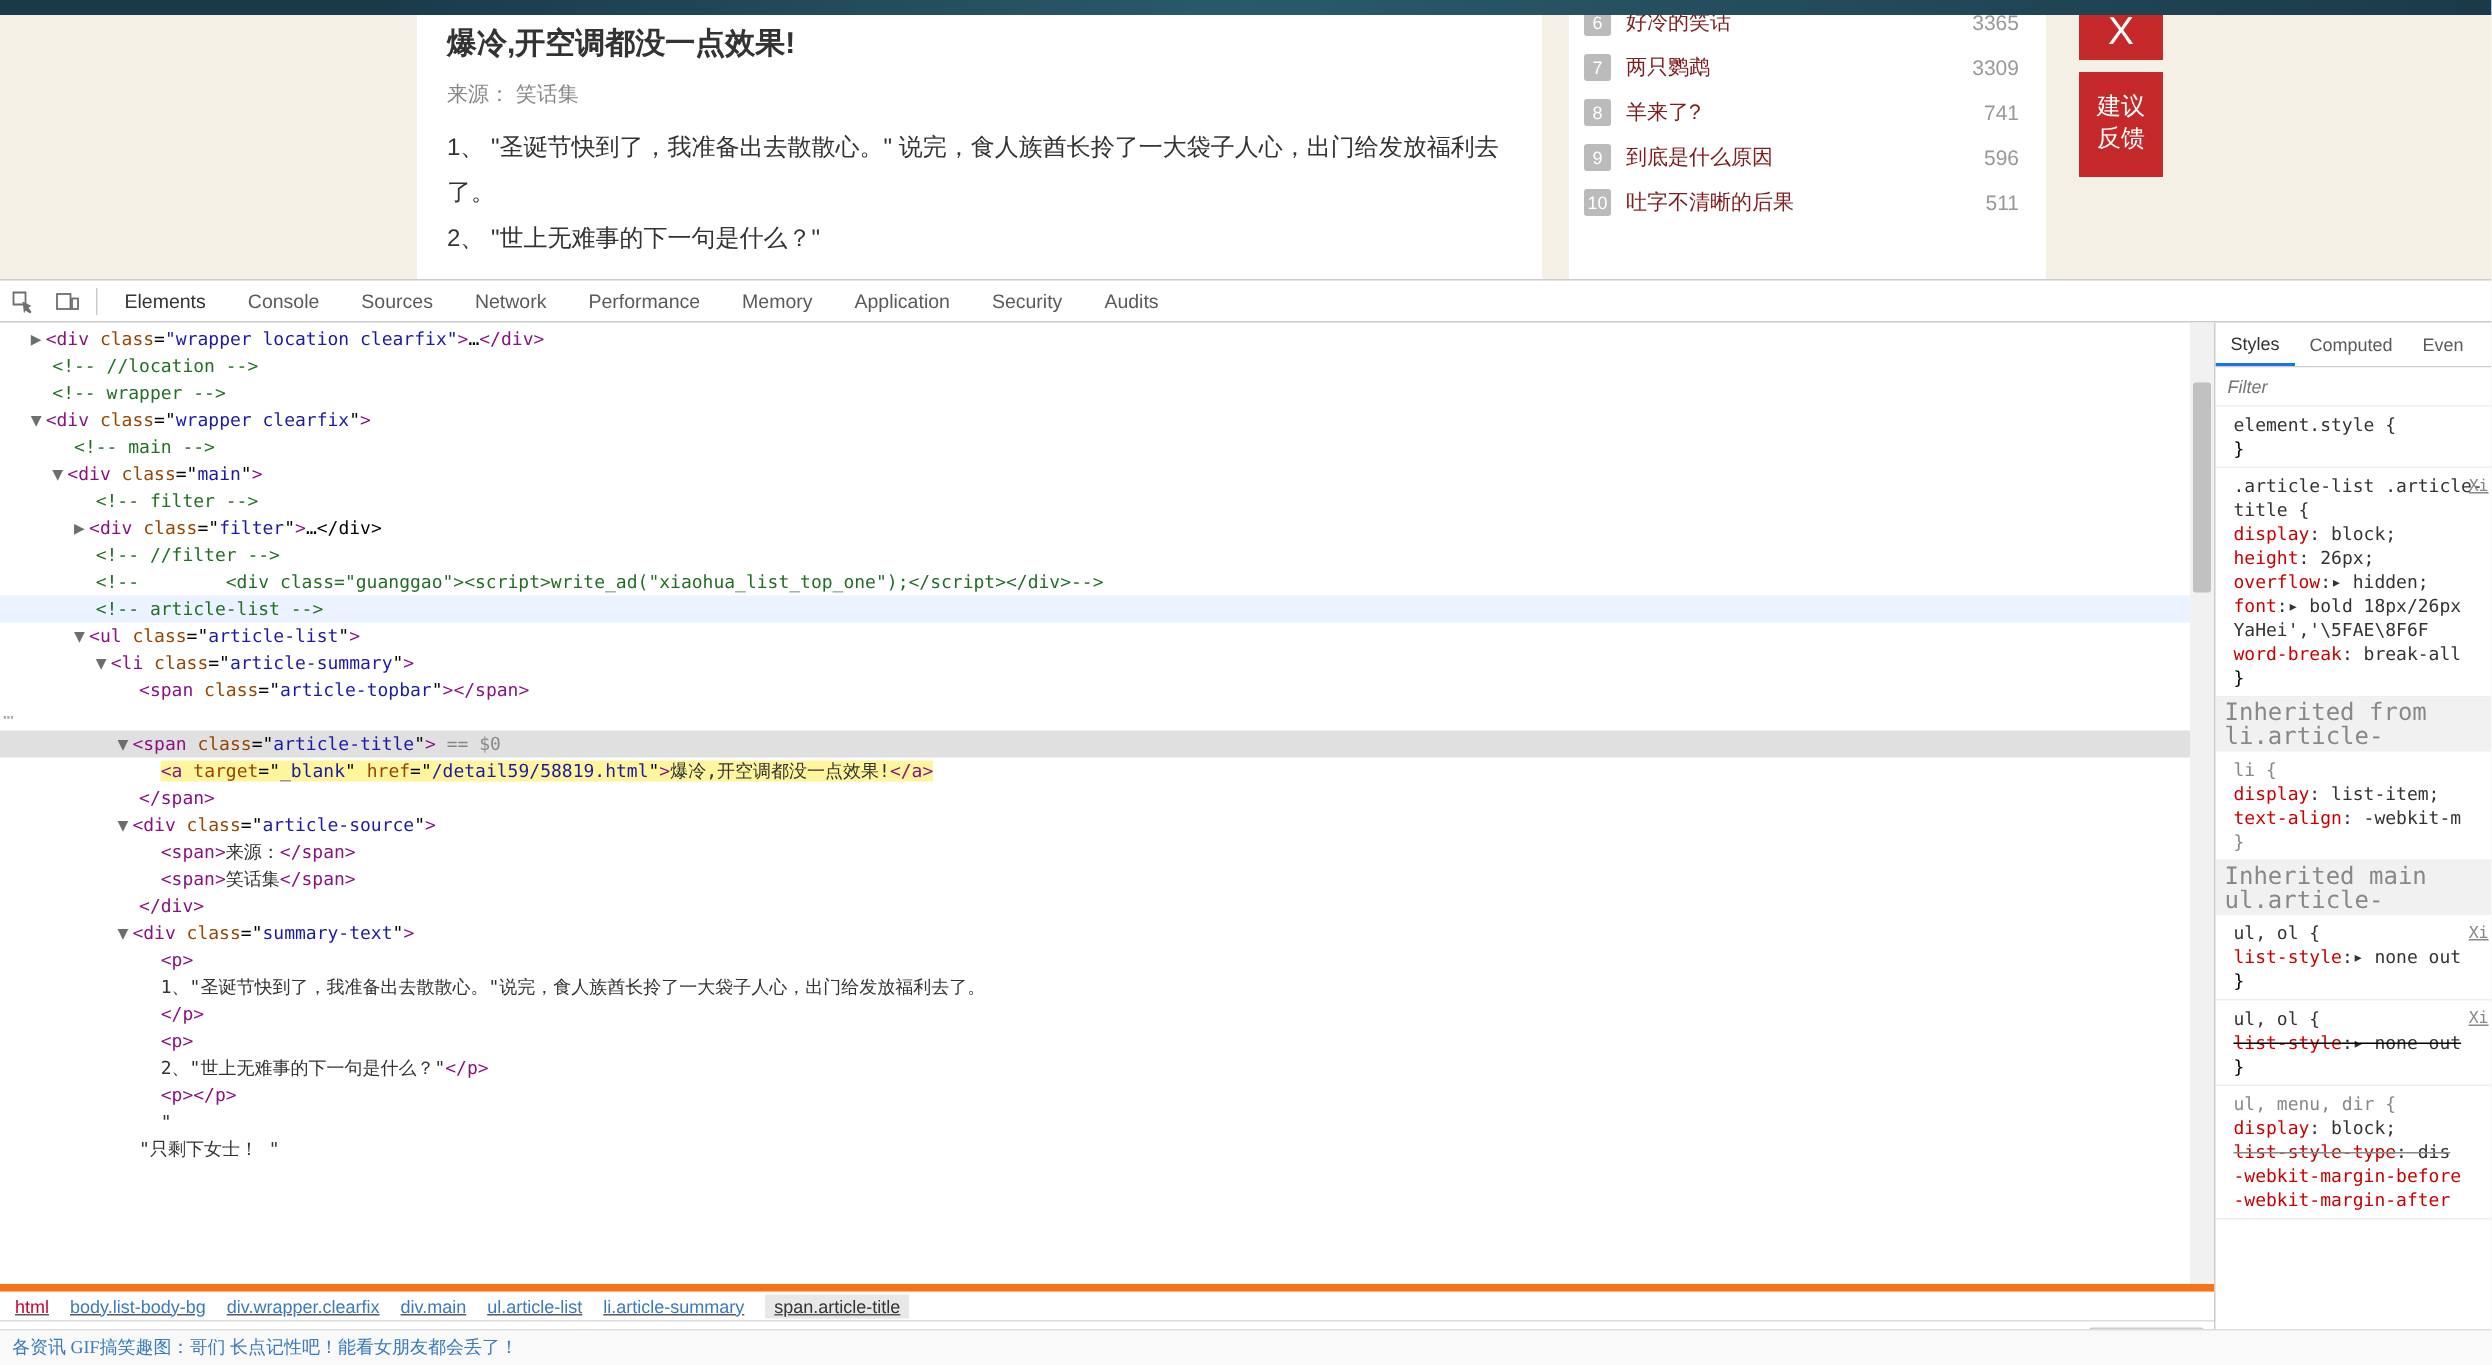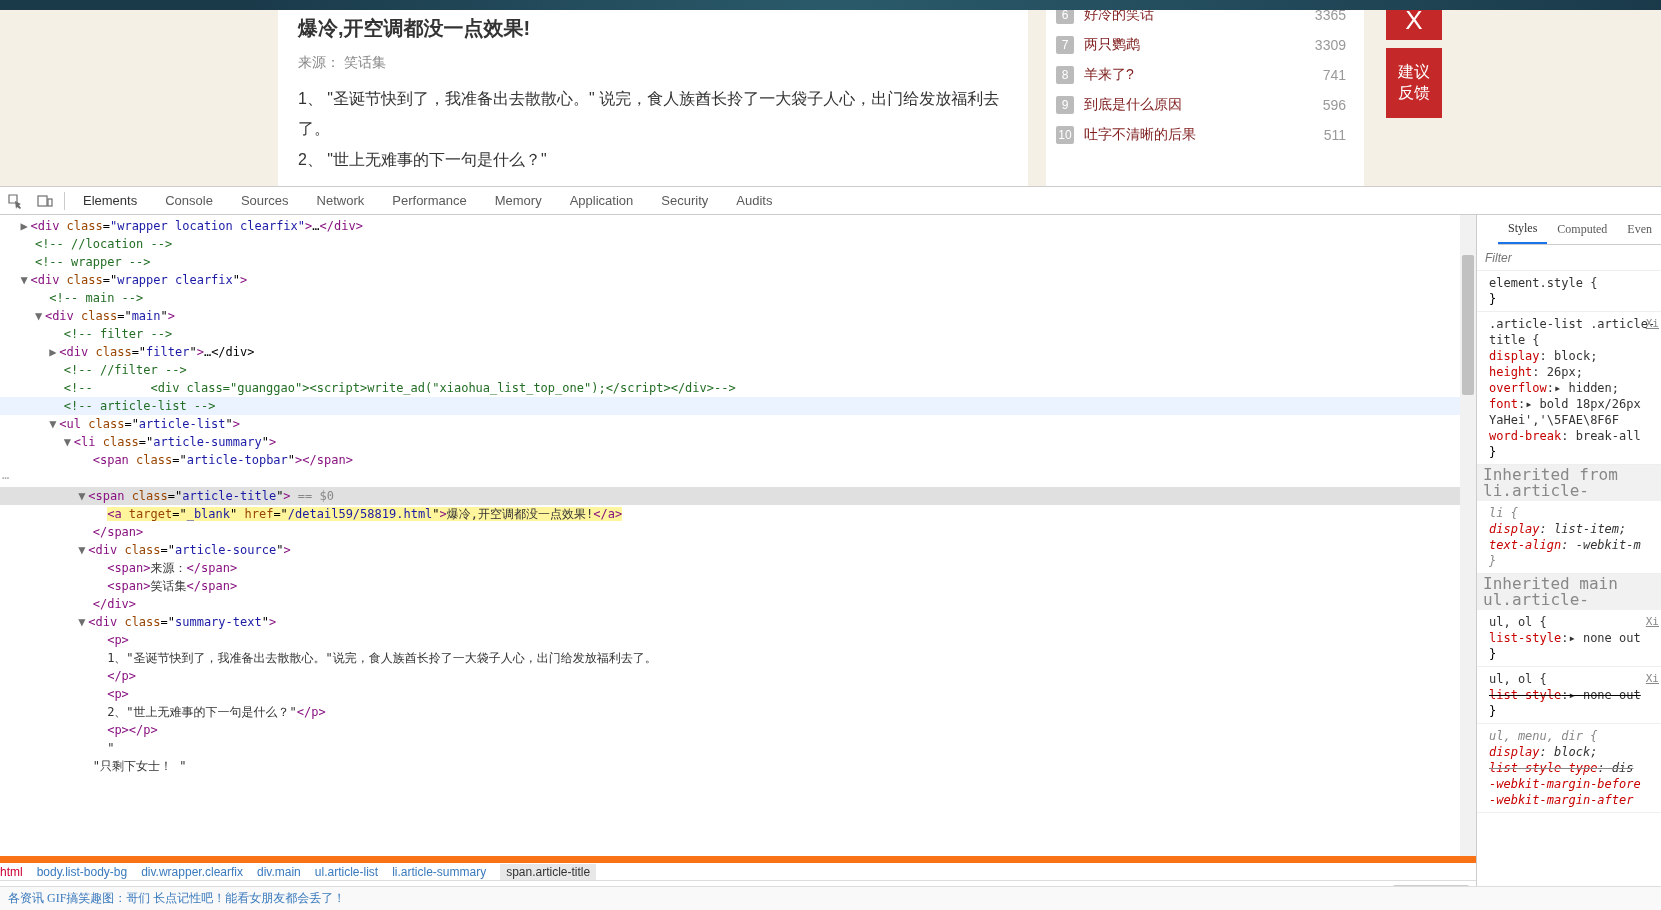--- a/index.html
+++ b/index.html
@@ -39,45 +39,45 @@
 .tag-name { color: #881280; }
 .attr-name { color: #994500; }
 .attr-val { color: #1a1aa6; }
 .dom-text { color: #333; }
 .dom-comment { color: #236e25; }
 .hl-sel { background: #e0e0e0; }
 .hl-span0 { color: #888; }
 .hl-yellow { background: #fff59d; }
 .ellipsis-row { color: #aaa; letter-spacing: 2px; padding-left: 2px; }
 
-.breadcrumb { height: 24px; border-top: 7px solid #f97316; display: flex; align-items: center; font-size: 12px; font-family: "Segoe UI", Arial; color: #5a5a5a; padding-left: 0; gap: 14px; }
+.breadcrumb { height: 24px; border-top: 5px solid #f97316; display: flex; align-items: center; font-size: 12px; font-family: "Segoe UI", Arial; color: #5a5a5a; padding-left: 10px; gap: 14px; text-decoration: underline; }
 .breadcrumb span { cursor: pointer; }
 .breadcrumb span.bc-active { background: #e8e8e8; padding: 1px 6px; color: #333; }
 
 .find-bar { height: 30px; border-top: 1px solid #ddd; display: flex; align-items: center; padding: 0 6px; font-size: 13px; font-family: Arial; }
 .find-bar input { flex: 1; border: none; outline: none; height: 26px; font-size: 13px; padding-left: 2px; }
 .find-count { color: #888; margin: 0 8px; }
 .find-nav { width: 18px; height: 20px; border: 1px solid #ccc; display: flex; align-items: center; justify-content: center; font-size: 10px; color: #555; cursor: pointer; }
 .find-nav + .find-nav { border-left: none; }
 .cancel-btn { margin-left: 24px; padding: 2px 18px; background: #f3f3f3; border: 1px solid #ccc; border-radius: 3px; font-size: 13px; cursor: pointer; }
 
 .styles-panel { width: 184px; display: flex; flex-direction: column; font-size: 12px; overflow: hidden; }
-.sp-tabs { height: 30px; border-bottom: 1px solid #ccc; display: flex; align-items: flex-start; font-family: Liberation Serif, serif; margin-left: 21px; }
+.sp-tabs { height: 30px; border-bottom: 1px solid #ccc; display: flex; align-items: flex-start; font-family: Liberation Sans, sans-serif; }
 .sp-tab { padding: 0 10px; height: 100%; display: flex; align-items: center; color: #5a5a5a; }
 .sp-tab.active { border-bottom: 2px solid #1a73e8; color: #333; }
 .sp-filter { height: 26px; border-bottom: 1px solid #eee; }
 .sp-filter input { width: 100%; height: 100%; border: none; padding-left: 8px; outline: none; font-size: 12px; font-style: italic; color: #999; }
 .sp-content { flex: 1; overflow: auto; font-family: Consolas, Menlo, monospace; line-height: 16px; }
 .rule { border-bottom: 1px solid #eee; padding: 4px 4px 4px 12px; position: relative; }
 .rule .src { position: absolute; right: 2px; top: 4px; color: #888; text-decoration: underline; font-size: 11px; }
 .selector { color: #333; }
 .prop { color: #c80000; }
 .val { color: #333; }
 .inherited-hdr { background: #f1f1f1; padding: 2px 6px; color: #888; font-size: 16px; }
-.italic { font-style: italic; color: #888; }
+.italic { color: #888; }
 .struck { text-decoration: line-through; }
 
 .bottom-status { position: absolute; left: 0; right: 0; bottom: 0; height: 24px; border-top: 1px solid #ddd; display: flex; align-items: center; font-size: 12px; color: #3a7abd; padding-left: 8px; background: #f9f9f9; font-family: "Microsoft YaHei"; }
 .scrollbar-v { position: absolute; right: 184px; top: 0; bottom: 0; width: 16px; background: #f1f1f1; }
 .scrollbar-v .thumb { position: absolute; left: 2px; right: 2px; top: 40px; height: 140px; background: #c1c1c1; border-radius: 2px; }
 </style>
 </head>
 <body>
 
 <div class="top-bar"></div>

